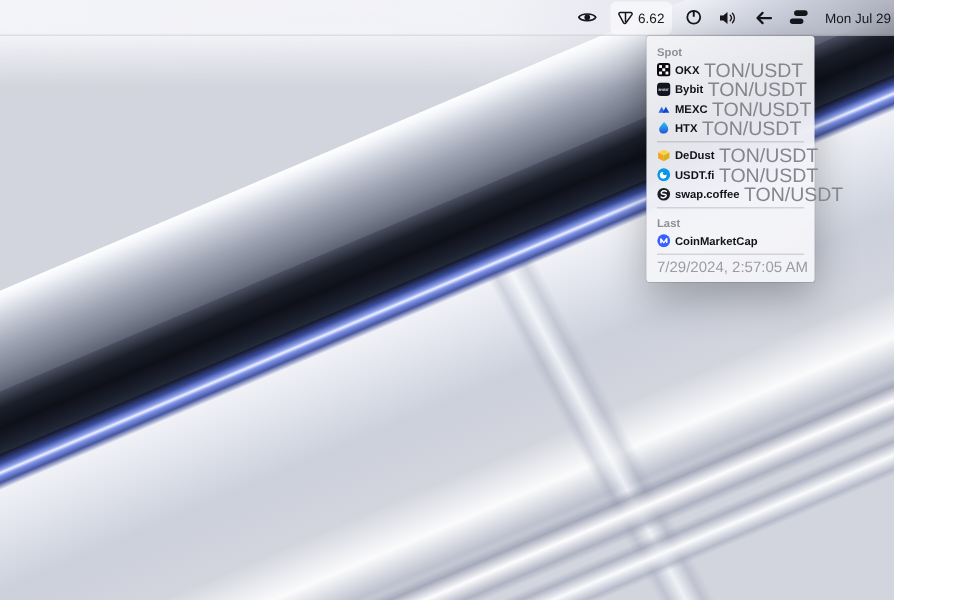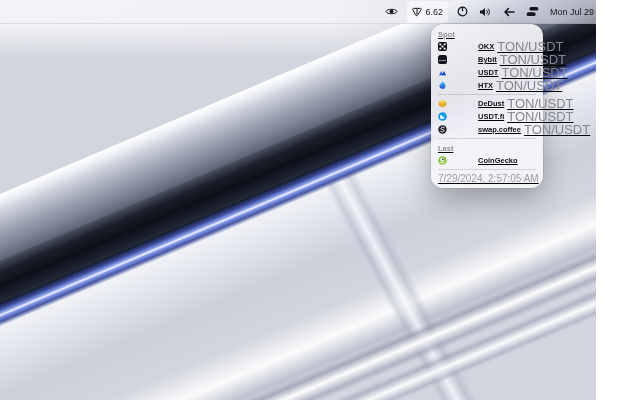--- a/index.html
+++ b/index.html
@@ -40,29 +40,29 @@
   .mi{display:flex;align-items:center;justify-content:center;height:18px;padding:0 2px;flex:none;}
   .mi svg{display:block;}
   .ticker{display:flex;align-items:center;gap:3px;padding:2px 5px;border-radius:4px;
     background:rgba(255,255,255,.55);}
   .ticker .price{font-size:9px;font-weight:500;color:#17171c;}
   .clock{display:flex;align-items:flex-start;gap:6px;font-size:9px;font-weight:500;color:#17171c;
     padding:0 2px;flex:none;}
 
   
   .dropdown{position:absolute;left:431px;top:24px;width:112px;box-sizing:border-box;
-    padding:3px 0 4px;border-radius:12px;
+    padding:3px 0 4px;border-radius:2px;
     background:rgba(245,245,249,.92);backdrop-filter:blur(18px) saturate(1.6);
     -webkit-backdrop-filter:blur(18px) saturate(1.6);
-    box-shadow:0 0 0 .5px rgba(0,0,0,.15),0 10px 28px rgba(0,0,0,.28);text-decoration:underline;}
+    box-shadow:0 0 0 .5px rgba(0,0,0,.15),0 10px 28px rgba(0,0,0,.28);}
   .sec-title{padding:3px 7px 1px;font-size:7.5px;line-height:9px;font-weight:700;color:#8f8f97;}
   .row{display:flex;align-items:center;gap:3px;height:13px;padding:0 7px;border-radius:3px;cursor:default;}
   .row .ic{width:9px;height:9px;flex:none;display:flex;}
   .row .ic svg{display:block;width:9px;height:9px;}
-  .row .name{font-size:7.5px;font-weight:700;color:#121217;white-space:nowrap;margin-left:28px;}
+  .row .name{font-size:7.5px;font-weight:700;color:#121217;white-space:nowrap;}
   .row .pair{font-size:13px;color:#85858d;white-space:nowrap;}
   .divider{height:1px;background:rgba(60,60,67,.18);margin:2px 7px;}
   .footer-value{padding:1px 7px 0;font-size:10px;color:#9b9ba3;white-space:nowrap;}
 </style>
 </head>
 <body>
 
 <div class="screen">
 
   <div>
@@ -154,21 +154,21 @@
       <span class="pair">TON/USDT</span>
     </div>
 
     <div class="row">
       <span class="ic">
         <svg viewBox="0 0 9 9">
           <path d="M1,7.2 L3.1,3.1 5.4,7.2 Z" fill="#2b65e8"></path>
           <path d="M3.7,7.2 L5.9,3.1 8.2,7.2 Z" fill="#1246c8"></path>
         </svg>
       </span>
-      <span class="name">USDT</span>
+      <span class="name">MEXC</span>
       <span class="pair">TON/USDT</span>
     </div>
 
     <div class="row">
       <span class="ic">
         <svg viewBox="0 0 9 9">
           <defs>
             <linearGradient id="htxg" x1="0" y1="0" x2="0" y2="1">
               <stop offset="0" stop-color="#25c4f5"></stop>
               <stop offset="1" stop-color="#2853d8"></stop>
@@ -214,30 +214,28 @@
           <path d="M6.3,2.7 A2.3,2.3 0 0 0 2.9,3.2 C2.6,4 3.2,4.4 4.5,4.5 C5.8,4.6 6.4,5 6.1,5.8 A2.3,2.3 0 0 1 2.7,6.3" stroke="#fff" stroke-width="0.9" fill="none" stroke-linecap="round"></path>
         </svg>
       </span>
       <span class="name">swap.coffee</span>
       <span class="pair">TON/USDT</span>
     </div>
 
     <div class="divider"></div>
     <div class="sec-title">Last</div>
 
-
-    <div class="row">
-      <span class="ic">
-        <svg viewBox="0 0 9 9">
-          <circle cx="4.5" cy="4.5" r="4.3" fill="#8bc53f"></circle>
-          <circle cx="4.2" cy="3.6" r="1.9" fill="#fff"></circle>
-          <circle cx="4.8" cy="3.3" r="0.85" fill="#2b2b33"></circle>
-          <path d="M1.4,6.6 C3,7.6 6,7.6 7.6,5.4 C6,6.2 3.4,6.4 1.4,6.6 Z" fill="#fff" opacity="0.9"></path>
-        </svg>
-      </span>
-      <span class="name">CoinGecko</span>
-    </div>
+    <div class="row">
+      <span class="ic">
+        <svg viewBox="0 0 9 9">
+          <circle cx="4.5" cy="4.5" r="4.3" fill="#3861fb"></circle>
+          <path d="M2.1,6.2 V3.4 a0.55,0.55 0 0 1 1,-0.3 L4.6,5.1 6,2.9 a0.55,0.55 0 0 1 1,0.3 v2.1 c0,0.9 -1.1,0.9 -1.15,0.1 V4.6 L4.95,6 a0.52,0.52 0 0 1 -0.85,0 L3.15,4.8 v1.4 Z" fill="#fff"></path>
+        </svg>
+      </span>
+      <span class="name">CoinMarketCap</span>
+    </div>
+
 
     <div class="divider"></div>
     <div class="footer-value">7/29/2024, 2:57:05 AM</div>
 
   </div>
 </div>
 
 </body></html>

